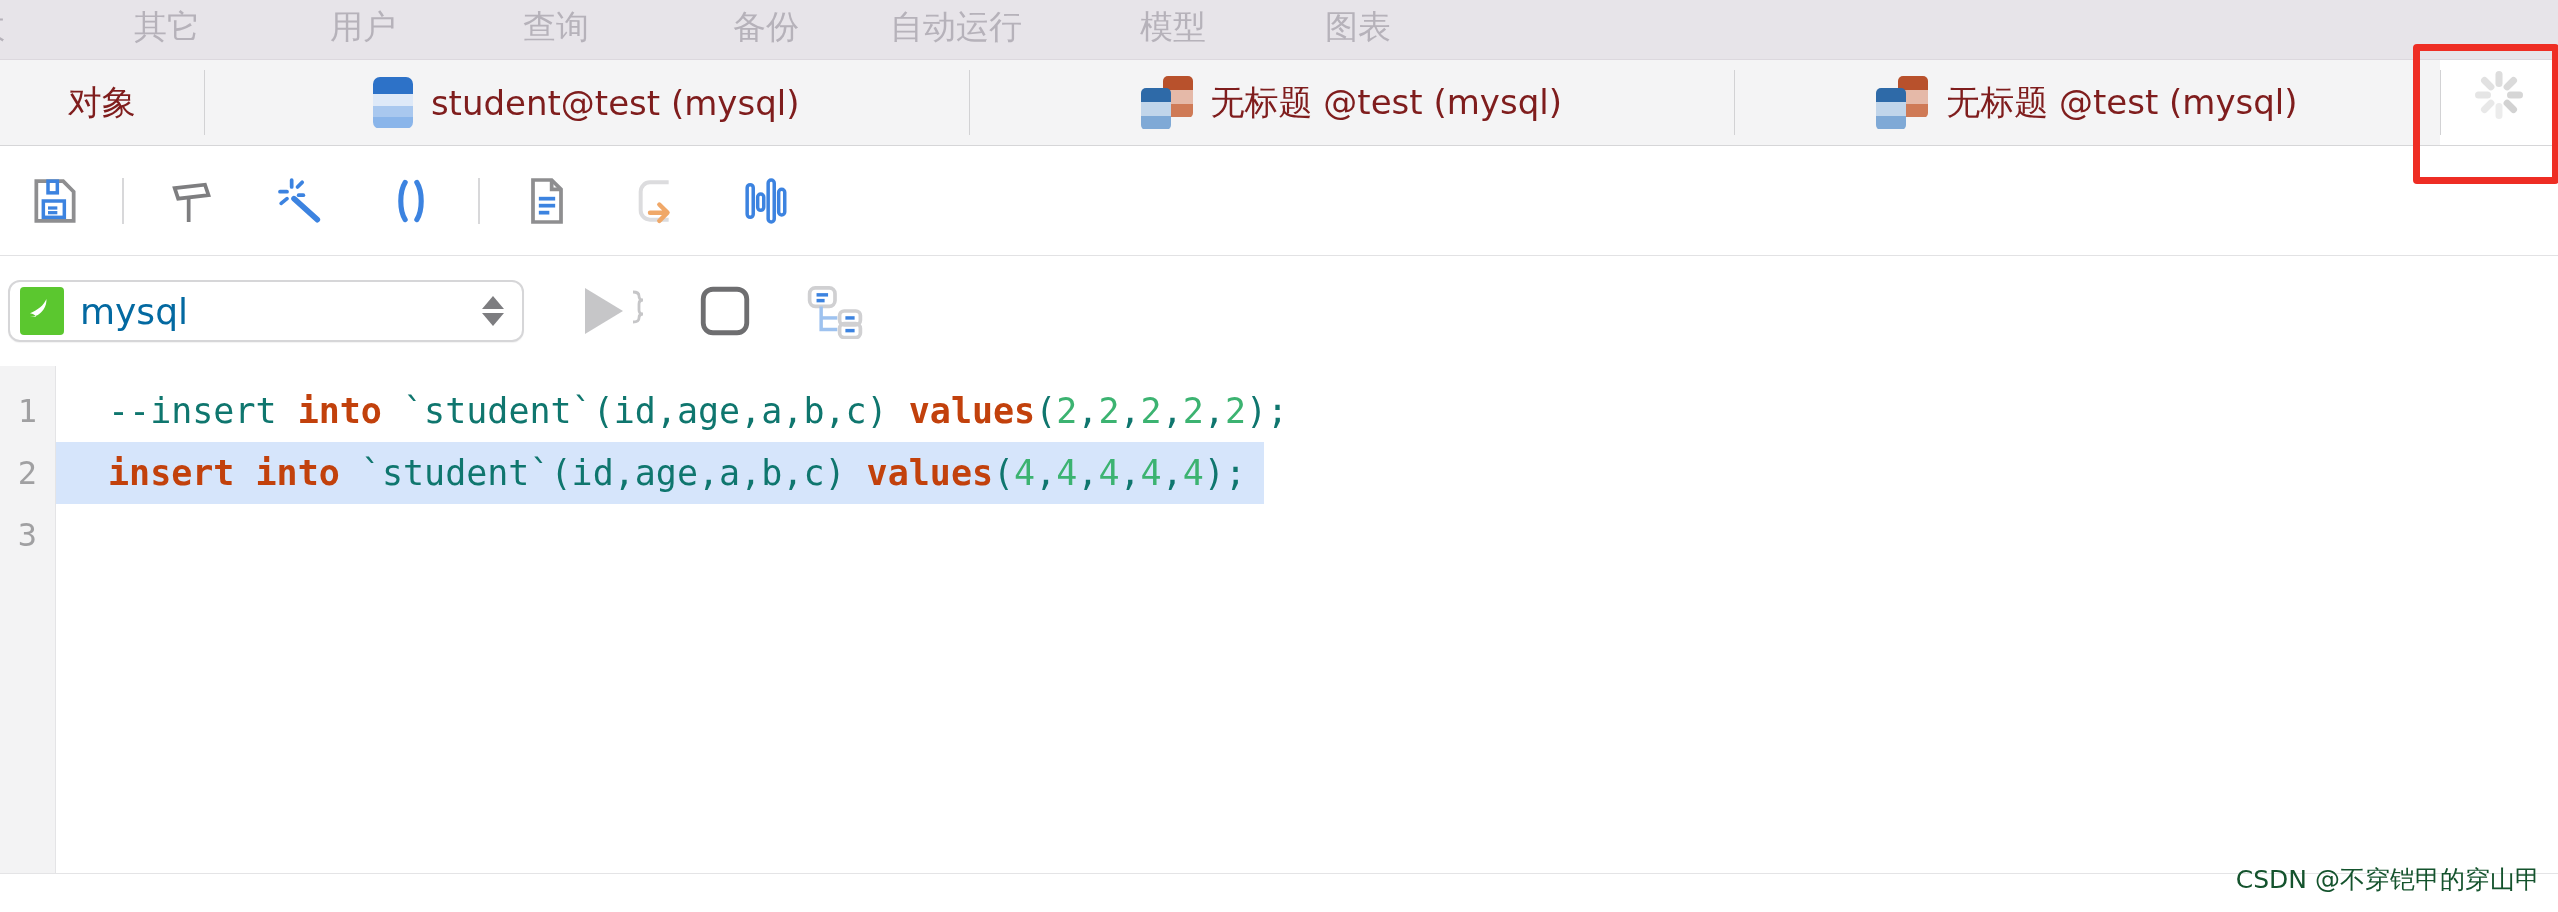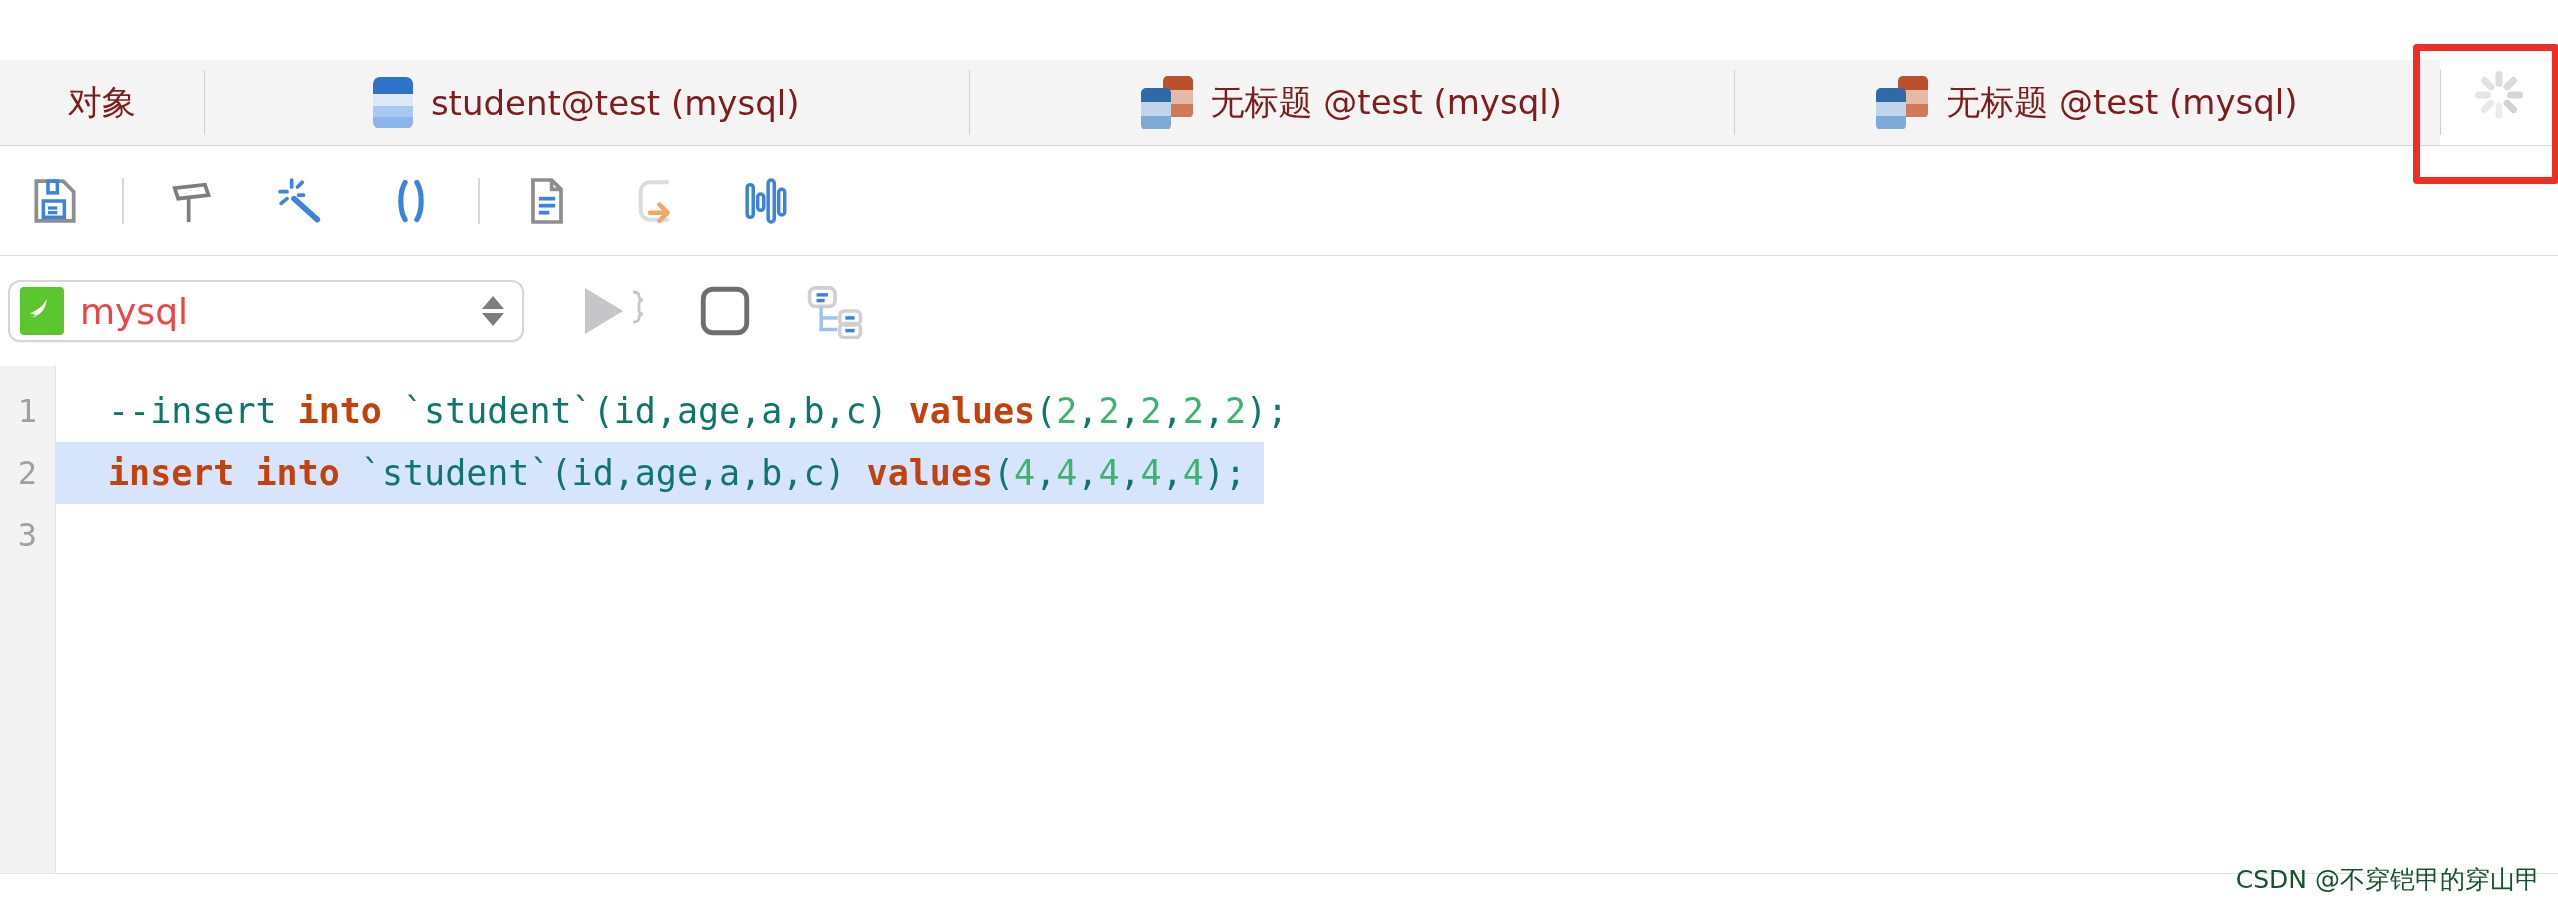--- a/index.html
+++ b/index.html
@@ -137,21 +137,21 @@
     height: 62px; border: 2px solid #d6d6d8; border-radius: 12px;
     background: #ffffff;
     display: flex; align-items: center;
     padding: 0 0 0 10px;
     position: relative;
     box-shadow: 0 1px 1px rgba(0,0,0,0.05);
   }
   .combo-mysql { width: 516px; }
   .combo-db { width: 530px; margin-left: 50px; }
   .combo-text {
-    font-size: 36px; color: #ef4444; margin-left: 16px;
+    font-size: 36px; color: #0369a1; margin-left: 16px;
     font-family: "DejaVu Sans", sans-serif;
     white-space: nowrap;
   }
   .combo-arrows {
     position: absolute; right: 18px; top: 50%; transform: translateY(-50%);
     display: flex; flex-direction: column; gap: 4px; align-items: center;
   }
   .combo-arrows .up, .combo-arrows .dn {
     width: 0; height: 0; border-left: 11px solid transparent;
     border-right: 11px solid transparent;
@@ -220,20 +220,30 @@
   .statusbar {
     position: absolute; left: 0; top: 874px; width: 2558px; height: 38px;
     background: #ffffff;
   }
 </style>
 </head>
 <body>
 
 <div id="app">
 
+  <div class="menubar" id="menubar">
+      <span class="menu-item first" style="position: absolute; left: 0px; top: 10px;">数</span>
+      <span class="menu-item" style="position: absolute; left: 134px; top: 10px;">其它</span>
+      <span class="menu-item" style="position: absolute; left: 330px; top: 10px;">用户</span>
+      <span class="menu-item" style="position: absolute; left: 523px; top: 10px;">查询</span>
+      <span class="menu-item" style="position: absolute; left: 733px; top: 10px;">备份</span>
+      <span class="menu-item" style="position: absolute; left: 890px; top: 10px;">自动运行</span>
+      <span class="menu-item" style="position: absolute; left: 1140px; top: 10px;">模型</span>
+      <span class="menu-item" style="position: absolute; left: 1325px; top: 10px;">图表</span>
+    </div>
 
   <div class="tabbar">
 
     <div class="tab tab-objects">
       <span class="tab-label">对象</span>
     </div>
 
     <div class="tab tab-student">
       <span class="icon-table">
         <span class="r1"></span>

